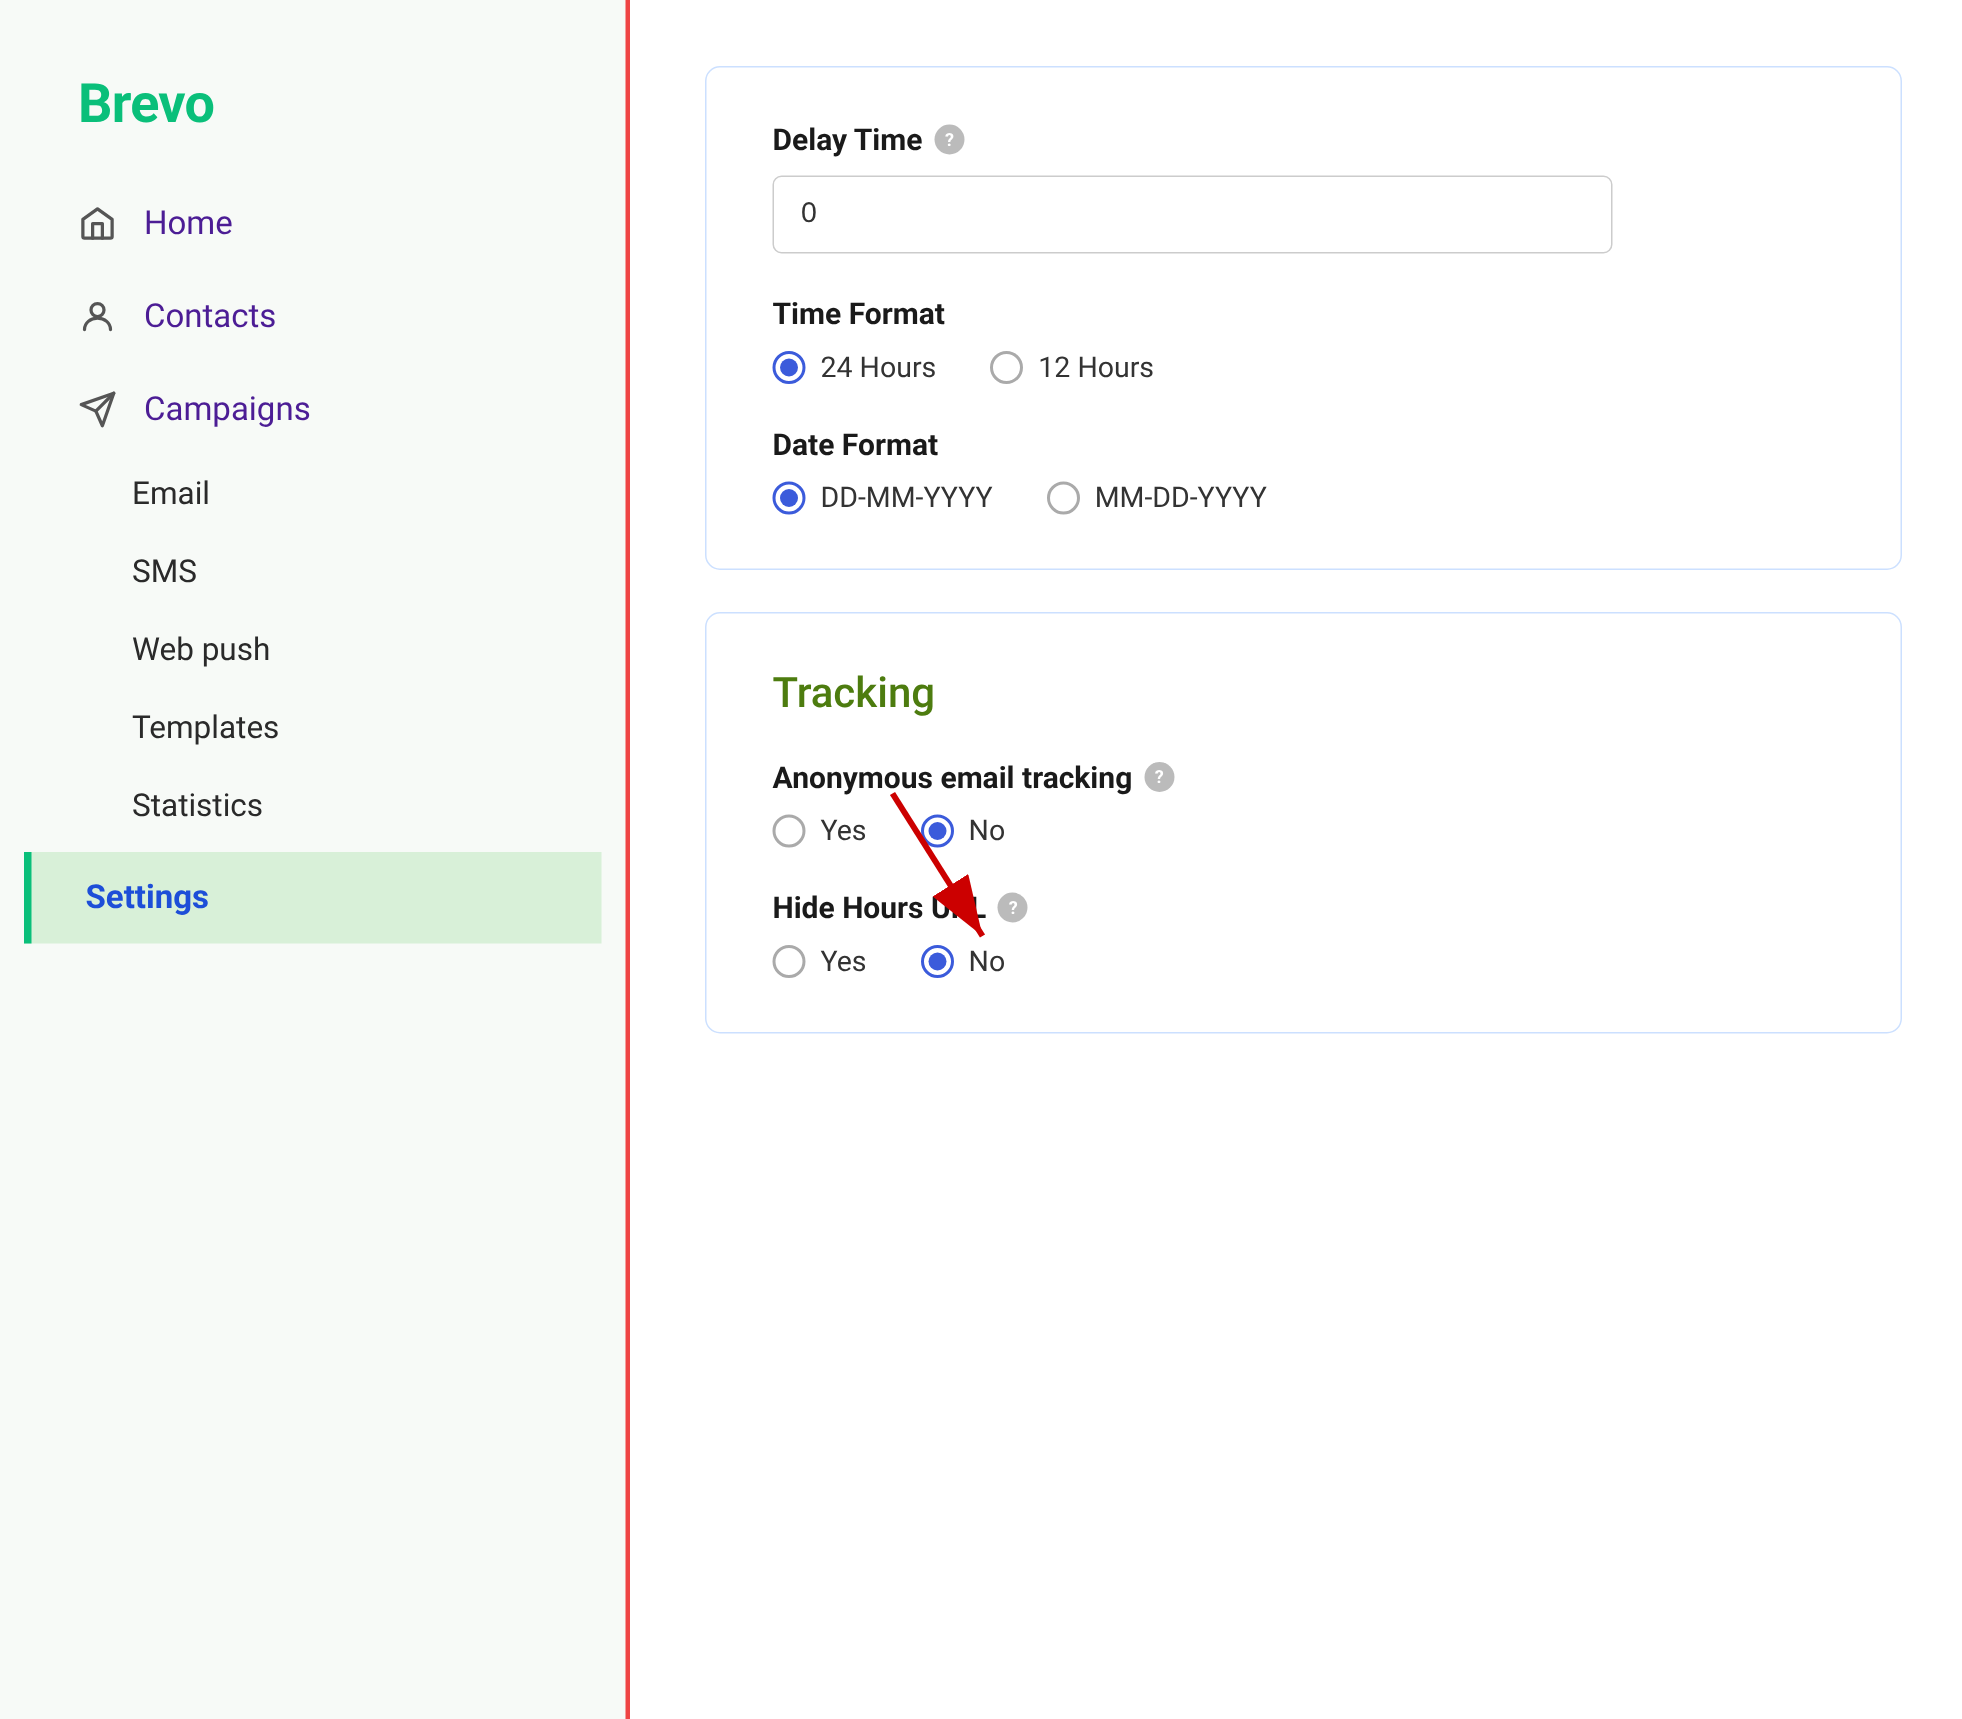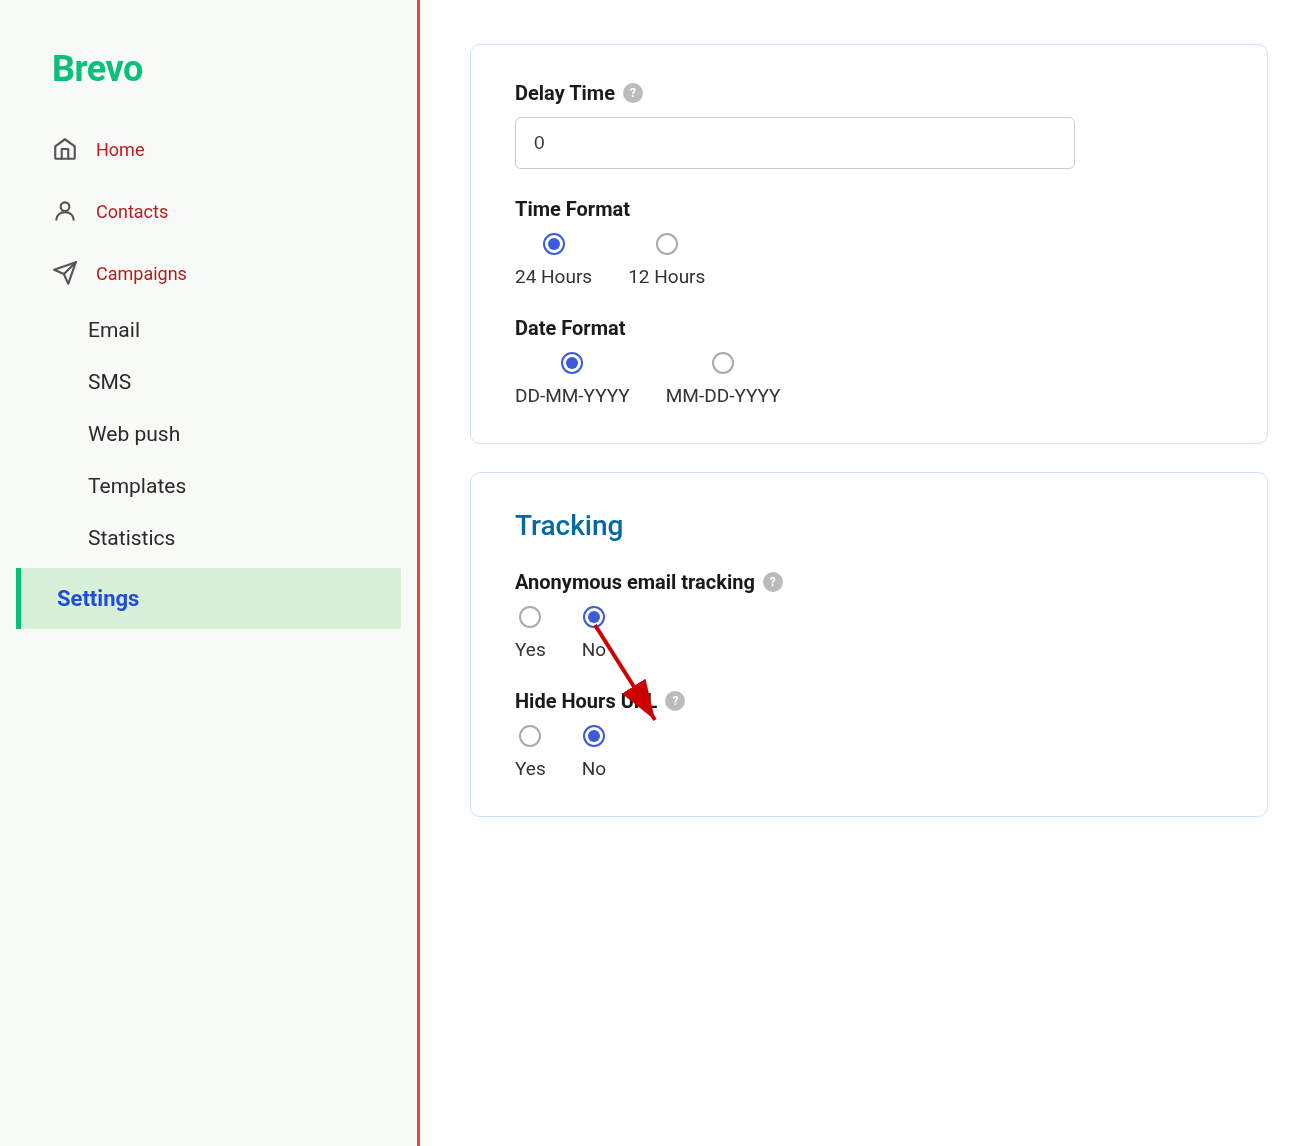--- a/index.html
+++ b/index.html
@@ -42,21 +42,21 @@
       color: #333;
       border-radius: 0;
       transition: background 0.15s;
     }
     .nav-item .nav-icon {
       font-size: 24px;
       color: #555;
       display: flex;
       align-items: center;
     }
-    .nav-item-label { font-size: 18px; color: #b91c1c; }
+    .nav-item-label { font-size: 22px; color: #4c1d95; }
     .nav-sub-item {
       padding: 14px 36px 14px 72px;
       font-size: 21px;
       color: #2a2a2a;
       cursor: pointer;
       display: flex;
       align-items: center;
       gap: 12px;
     }
     .nav-sub-item .badge-crown {
@@ -141,21 +141,20 @@
       gap: 36px;
       margin-top: 4px;
     }
     .radio-option {
       display: flex;
       align-items: center;
       gap: 10px;
       font-size: 19px;
       color: #333;
       cursor: pointer;
-      flex-direction: column;
     }
     .radio-circle {
       width: 22px;
       height: 22px;
       border-radius: 50%;
       border: 2px solid #aaa;
       display: flex;
       align-items: center;
       justify-content: center;
       background: white;
@@ -168,21 +167,21 @@
       content: '';
       width: 12px;
       height: 12px;
       border-radius: 50%;
       background: #3b5bdb;
     }
 
     .section-title {
       font-size: 28px;
       font-weight: 500;
-      color: #0369a1;
+      color: #4d7c0f;
       margin-bottom: 28px;
     }
 
     .field-group {
       margin-bottom: 28px;
     }
   </style>
 </head>
 <body>
 

